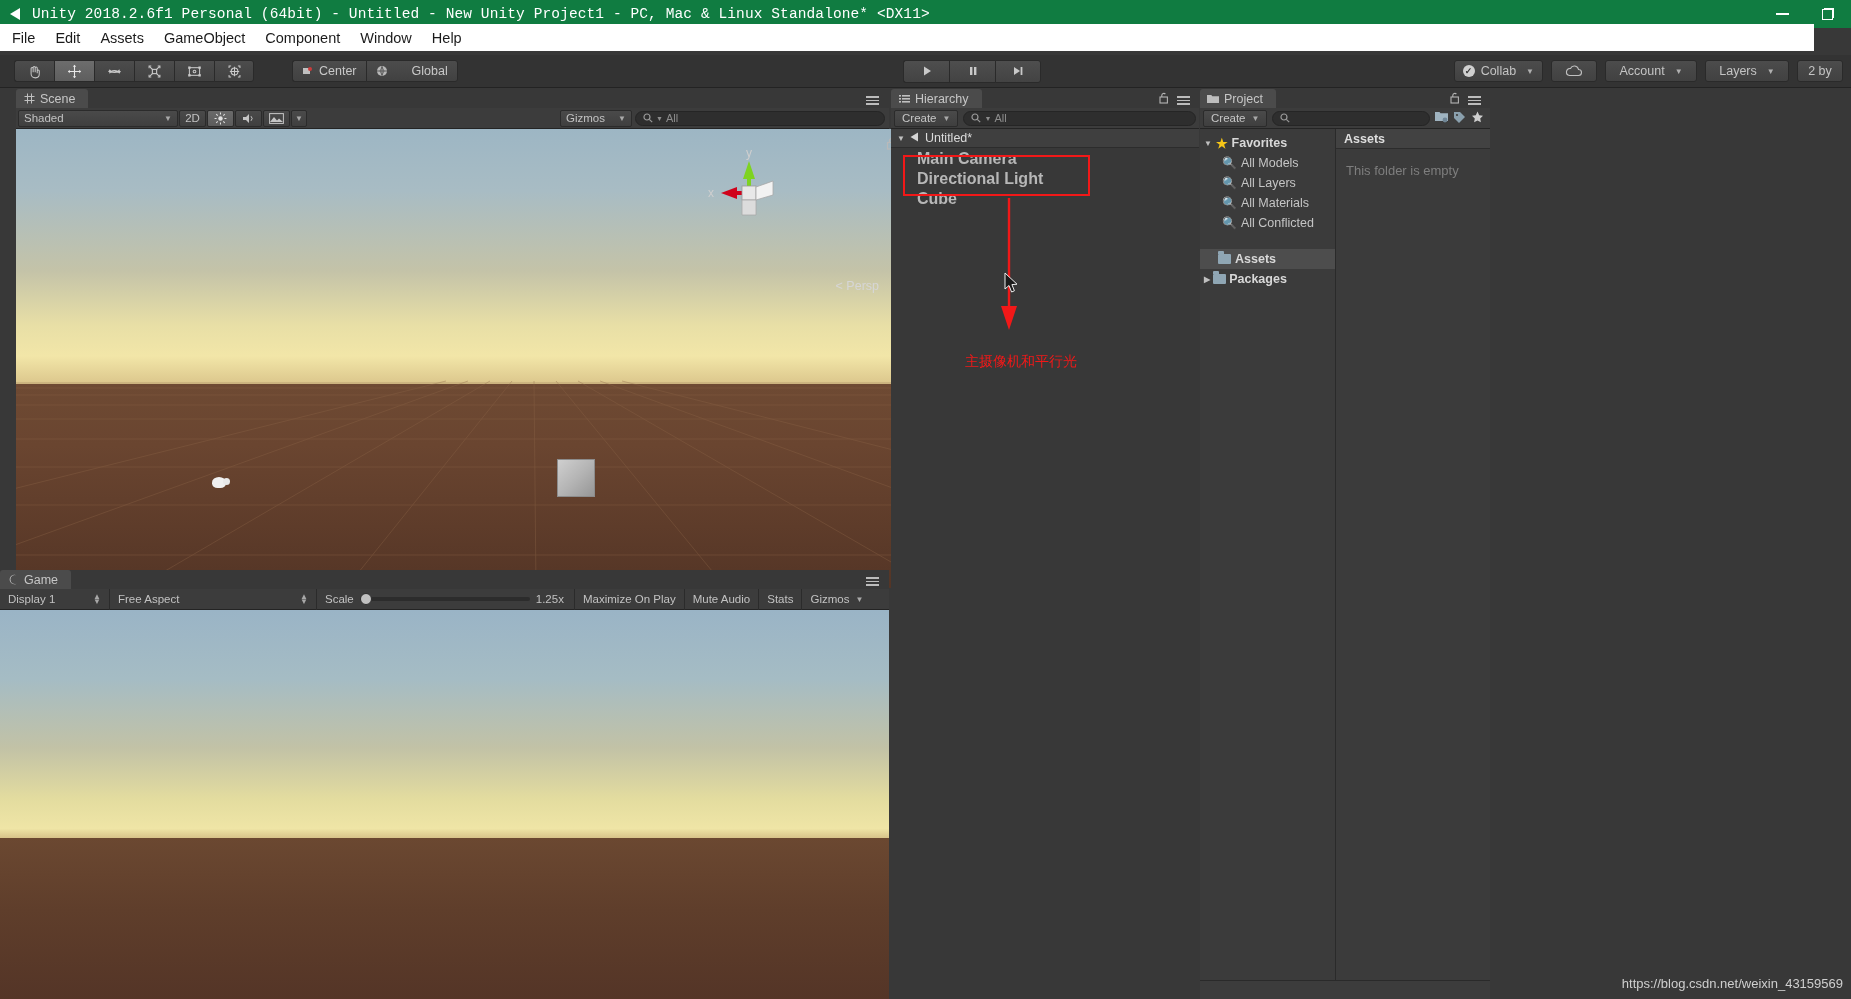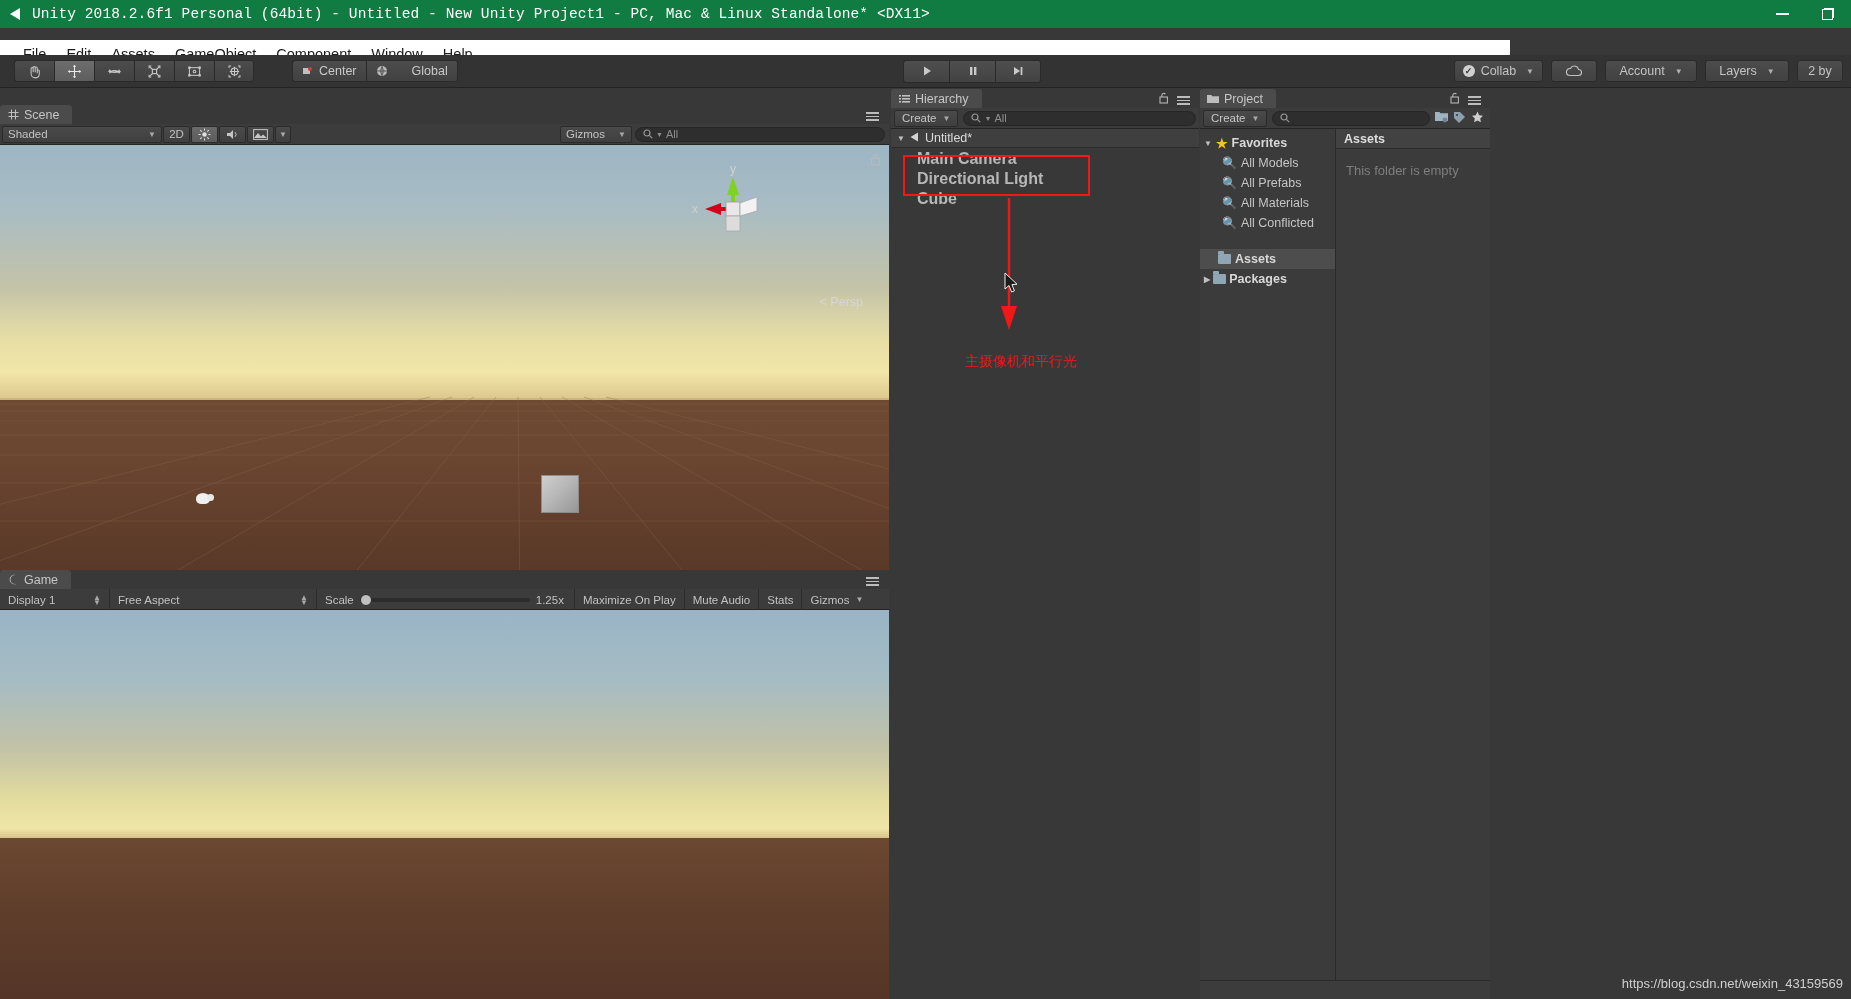--- a/index.html
+++ b/index.html
@@ -35,22 +35,22 @@
     content: ""; position: absolute; left: 0; bottom: 0; width: 9px; height: 9px;
     border: 1.4px solid #fff;
   }
   .win-btn .restore:after {
     content: ""; position: absolute; right: 0; top: 0; width: 9px; height: 9px;
     border: 1.4px solid #fff; border-left: none; border-bottom: none;
   }
 
   
   .menubar {
-    position: absolute; left: 0; top: 40px; width: 1510px; height: 27px;
-    background: #ffffff; display: flex; align-items: center; padding-left: 13px;
+    position: absolute; left: 0; top: 24px; width: 1814px; height: 27px;
+    background: #ffffff; display: flex; align-items: center; padding-left: 2px;
   }
   .menu-item {
     color: #1b1b1b; font-size: 14.5px; padding: 2px 10px; cursor: default;
   }
 
   
   .toolbar {
     position: absolute; left: 0; top: 55px; width: 1851px; height: 33px;
     background: #333333; border-bottom: 1px solid #232323;
     display: flex; align-items: center;
@@ -101,21 +101,21 @@
   
   .panel-tabbar { height: 19px; background: #383838; display: flex; align-items: flex-end; position: relative; }
   .panel-tab {
     height: 19px; padding: 0 13px 0 7px; background: #4b4b4b;
     border-radius: 3px 3px 0 0; display: flex; align-items: center; gap: 5px;
     color: #c6c6c6; font-size: 12.5px;
   }
   .tab-icon { display: inline-flex; width: 12px; height: 12px; align-items: center; justify-content: center; }
 
   
-  .scene-panel { position: absolute; left: 0; top: 105px; width: 889px; height: 481px; background: #383838; }
+  .scene-panel { position: absolute; left: 0; top: 89px; width: 889px; height: 481px; background: #383838; padding-left: 16px; }
   .scene-toolbar {
     height: 21px; background: #3c3c3c; border-bottom: 1px solid #242424;
     display: flex; align-items: center; padding-left: 2px; gap: 1px;
   }
   .sc-dd {
     height: 17px; background: linear-gradient(#4a4a4a,#3f3f3f); border: 1px solid #2b2b2b;
     border-radius: 2px; color: #c2c2c2; font-size: 11.5px;
     display: flex; align-items: center; padding: 0 5px; justify-content: space-between;
   }
   .sc-btn {
@@ -150,21 +150,21 @@
   .persp-label {
     position: absolute; right: 26px; top: 150px; color: #d6d6d6; font-size: 12.5px;
   }
   .lock-icon { position: absolute; right: 8px; top: 8px; color: #b9b9b9; font-size: 13px; }
   .gizmo-axis { position: absolute; right: 110px; top: 16px; width: 92px; height: 92px; }
 
   
   .game-panel { position: absolute; left: 0; top: 570px; width: 889px; height: 429px; background: #383838; }
   .game-toolbar {
     height: 21px; background: #3c3c3c; border-bottom: 1px solid #242424;
-    display: flex; align-items: flex-start; gap: 0px; color: #c2c2c2; font-size: 11.5px;
+    display: flex; align-items: center; gap: 0px; color: #c2c2c2; font-size: 11.5px;
   }
   .gt-cell {
     height: 21px; display: flex; align-items: center; padding: 0 8px;
     border-right: 1px solid #2b2b2b; gap: 6px;
   }
   .stepper { display: flex; flex-direction: column; line-height: 5px; font-size: 8px; color: #a8a8a8; }
   .scale-track { width: 170px; height: 4px; background: #2c2c2c; border-radius: 2px; position: relative; }
   .scale-knob {
     position: absolute; left: 0; top: -4px; width: 12px; height: 12px; border-radius: 50%;
     background: #c0c0c0; border: 1px solid #2b2b2b;
@@ -710,21 +710,21 @@
           <span class="tri">▼</span>
           <span class="star">★</span>
           <span>Favorites</span>
         </div>
         <div class="tree-row indent">
           <span class="magnifier">🔍</span>
           <span>All Models</span>
         </div>
         <div class="tree-row indent">
           <span class="magnifier">🔍</span>
-          <span>All Prefabs</span>
+          <span>All Layers</span>
         </div>
         <div class="tree-row indent">
           <span class="magnifier">🔍</span>
           <span>All Materials</span>
         </div>
         <div class="tree-row indent">
           <span class="magnifier">🔍</span>
           <span>All Conflicted</span>
         </div>
         <div style="height:16px"></div>

